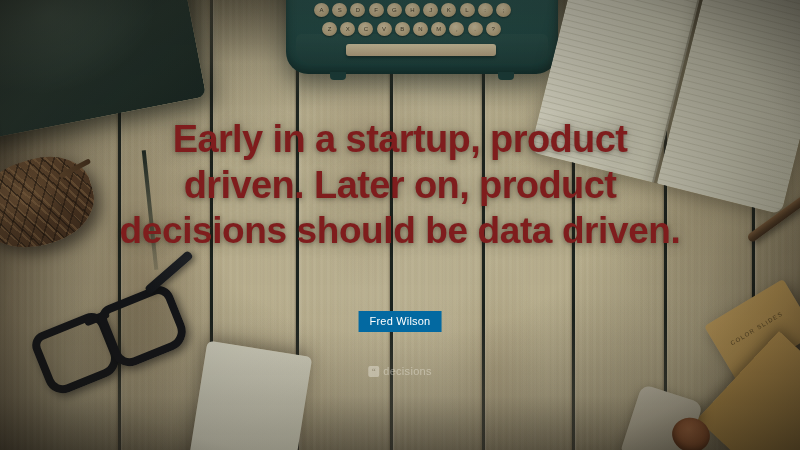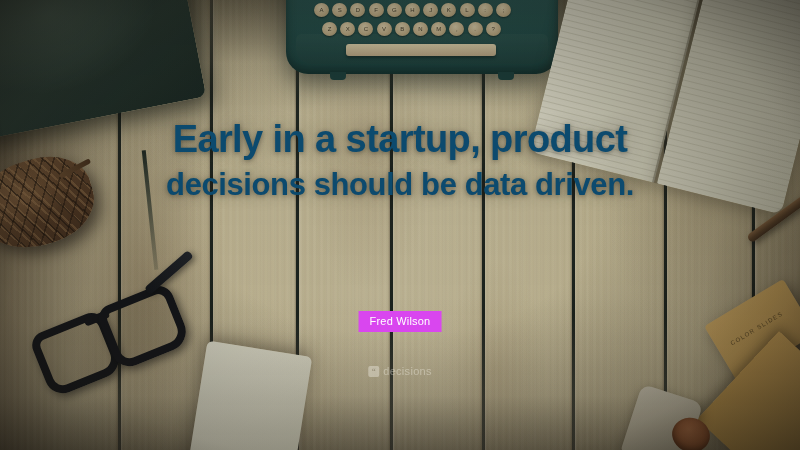--- a/index.html
+++ b/index.html
@@ -423,39 +423,39 @@
   
   .quote-block {
     position: absolute;
     left: 0;
     top: 116px;
     width: 800px;
     text-align: center;
     pointer-events: none;
   }
   .quote-line {
-    color: #0c4a6e;
+    color: #7f1d1d;
     font-weight: bold;
     letter-spacing: -0.6px;
     line-height: 46px;
     font-family: "Liberation Sans", sans-serif;
     text-shadow: 0 1px 5px rgba(30,26,18,0.45), 0 0 18px rgba(40,34,22,0.28);
     white-space: nowrap;
   }
   .quote-line.big { font-size: 38px; }
-  .quote-line.small { font-size: 31px; letter-spacing: -0.4px; }
+  .quote-line.small { font-size: 37px; letter-spacing: -0.4px; }
 
   
   .author-badge {
     position: absolute;
     left: 50%;
     top: 311px;
     transform: translateX(-50%);
     padding: 4px 11px 5px 11px;
-    background: #d946ef;
+    background: #0369a1;
     color: #ffffff;
     font-size: 11px;
     font-family: "Liberation Sans", sans-serif;
     letter-spacing: 0.2px;
     line-height: 12px;
     white-space: nowrap;
   }
 
   
   .watermark {
@@ -576,20 +576,21 @@
 
   <div class="gold-card"></div>
   <div class="cork-wrap"></div>
   <div class="cork-top"></div>
 
   <div class="tint"></div>
   <div class="vignette"></div>
 
   <div class="quote-block">
     <div class="quote-line big">Early in a startup, product</div>
+    <div class="quote-line big">driven. Later on, product</div>
     <div class="quote-line small">decisions should be data driven.</div>
   </div>
 
   <div class="author-badge">Fred Wilson</div>
 
   <div class="watermark">
     <span class="wm-logo">“</span>
     <span class="wm-text">decisions</span>
   </div>
 

